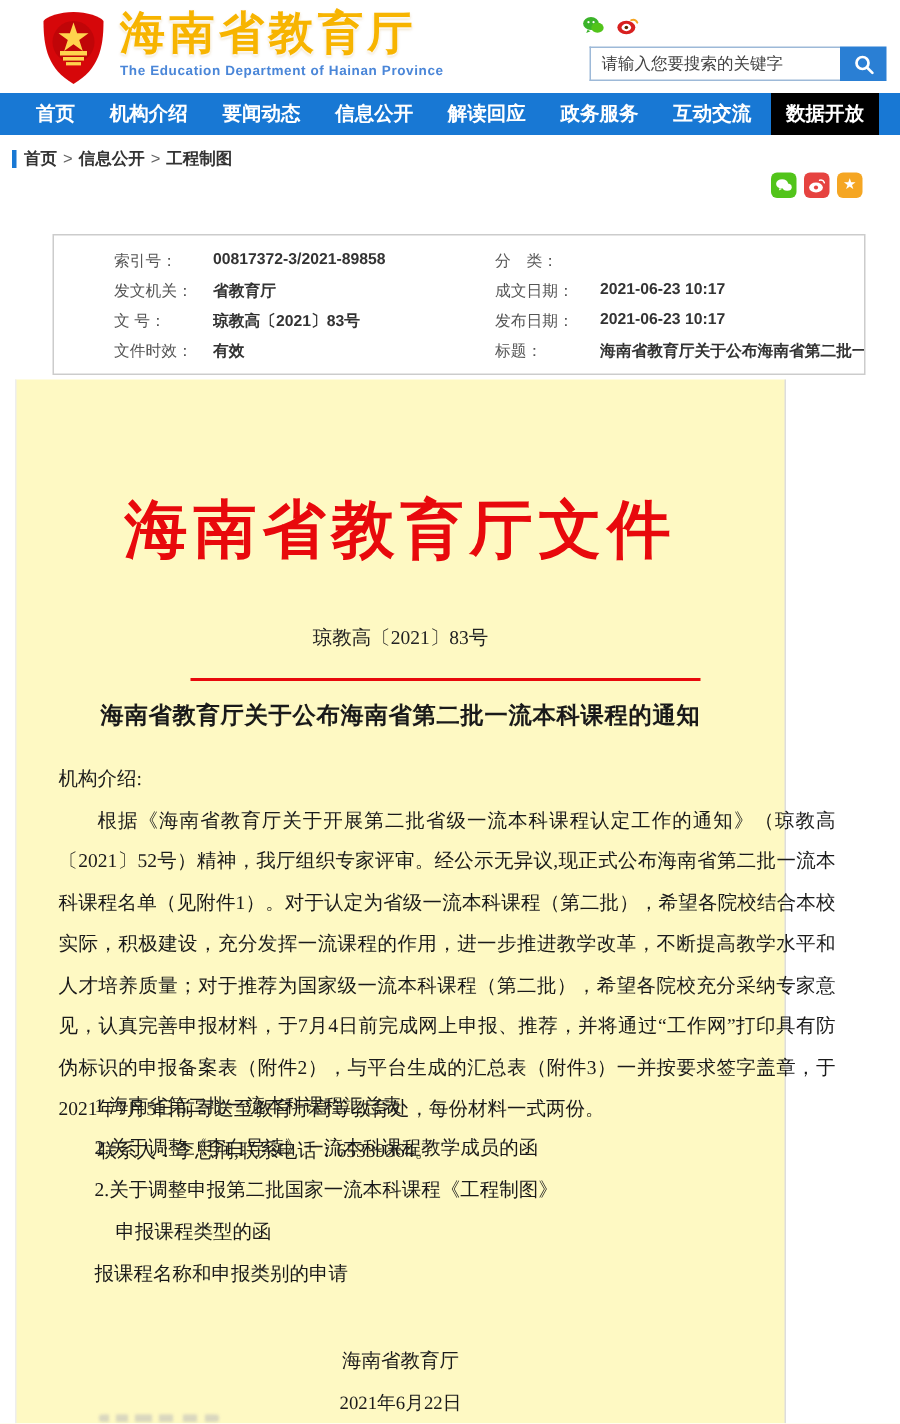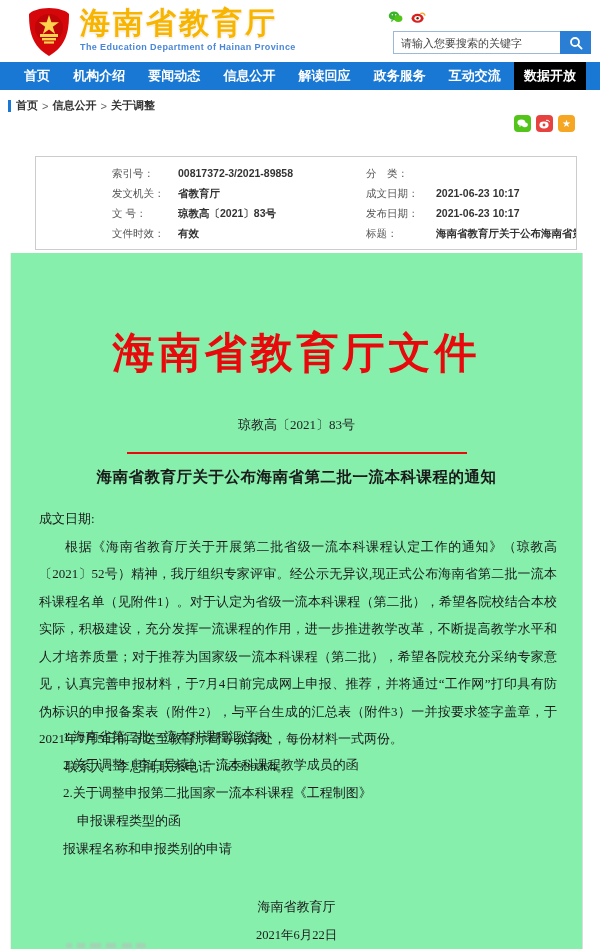--- a/index.html
+++ b/index.html
@@ -38,26 +38,26 @@
 
   
   .share-row { position:absolute; right:25px; top:115px; display:flex; gap:5px; }
   .share-icon { width:17px; height:17px; border-radius:4px; display:flex; align-items:center; justify-content:center; color:#fff; font-size:10px; }
   .share-wechat { background:#52c41a; }
   .share-weibo  { background:#e64340; }
   .share-qzone  { background:#f5a623; }
 
   
   .meta-table { position:absolute; left:35px; top:156px; width:542px; height:94px; border:1px solid #ccc; background:#fff; padding:10px 0 0 40px; }
-  .meta-grid { display:grid; grid-template-columns:66px 188px 70px 1fr; row-gap:6px; font-size:10.5px;margin-left:36px; }
+  .meta-grid { display:grid; grid-template-columns:66px 188px 70px 1fr; row-gap:6px; font-size:10.5px; }
   .meta-label { color:#555; white-space:pre; }
   .meta-value { color:#333; white-space:nowrap; overflow:hidden;font-weight:bold; }
 
   
-  .doc-panel { position:absolute; left:10px; top:253px; width:573px; height:696px; background:#86efac; border-left:1px solid #eee; border-right:1px solid #ddd; }
+  .doc-panel { position:absolute; left:10px; top:253px; width:514px; height:696px; background:#fef9c3; border-left:1px solid #eee; border-right:1px solid #ddd; }
   .doc-red-title { position:absolute; left:0; top:72px; width:100%; text-align:center; color:#e8090c; font-size:42px; font-weight:bold; letter-spacing:4px; font-family:"Liberation Serif","DejaVu Serif",serif; }
   .doc-number { position:absolute; left:0; top:163px; width:100%; text-align:center; font-size:13px; color:#222; font-family:"Liberation Serif","DejaVu Serif",serif; }
   .doc-red-line { position:absolute; left:116px; top:199px; width:340px; height:2px; background:#e8090c; }
   .doc-heading { position:absolute; left:0; top:214px; width:100%; text-align:center; font-size:15.5px; font-weight:bold; color:#1a1a1a; letter-spacing:.5px; }
 
   .doc-body { position:absolute; left:28px; top:252px; width:518px; font-size:13px; color:#1a1a1a; line-height:27.5px; text-align:justify; font-family:"Liberation Serif","DejaVu Serif",serif; }
   .salutation { text-indent:0; }
   .para { text-indent:2em; }
 
   .attachments { position:absolute; left:50px; top:470px; width:480px; font-size:13px; color:#1a1a1a; line-height:28px; font-family:"Liberation Serif","DejaVu Serif",serif; display:flex; }
@@ -131,21 +131,21 @@
     <a href="#">互动交流</a>
     <a href="#" class="active">数据开放</a>
   </nav>
 
   <div class="breadcrumb">
     <span class="crumb-bar"></span>
     <a href="#">首页</a>
     <span class="crumb-sep">&gt;</span>
     <a href="#">信息公开</a>
     <span class="crumb-sep">&gt;</span>
-    <a href="#">关于调整</a>
+    <a href="#">工程制图</a>
   </div>
 
   <div class="share-row">
     <span class="share-icon share-wechat">
       <svg width="11" height="9" viewBox="0 0 11 9">
         <ellipse cx="4.4" cy="3.6" rx="4" ry="3.1" fill="#fff"></ellipse>
         <ellipse cx="7.8" cy="5.8" rx="3" ry="2.4" fill="#fff"></ellipse>
         <path d="M2.8 6.4 L2.2 8 L4.2 7" fill="#fff"></path>
       </svg>
     </span>
@@ -183,21 +183,21 @@
     </div>
   </div>
 
   <div class="doc-panel">
     <div class="doc-red-title">海南省教育厅文件</div>
     <div class="doc-number">琼教高〔2021〕83号</div>
     <div class="doc-red-line"></div>
     <div class="doc-heading">海南省教育厅关于公布海南省第二批一流本科课程的通知</div>
 
     <div class="doc-body">
-      <p class="salutation">成文日期:</p>
+      <p class="salutation">机构介绍:</p>
       <p class="para">根据《海南省教育厅关于开展第二批省级一流本科课程认定工作的通知》（琼教高〔2021〕52号）精神，我厅组织专家评审。经公示无异议,现正式公布海南省第二批一流本科课程名单（见附件1）。对于认定为省级一流本科课程（第二批），希望各院校结合本校实际，积极建设，充分发挥一流课程的作用，进一步推进教学改革，不断提高教学水平和人才培养质量；对于推荐为国家级一流本科课程（第二批），希望各院校充分采纳专家意见，认真完善申报材料，于7月4日前完成网上申报、推荐，并将通过“工作网”打印具有防伪标识的申报备案表（附件2），与平台生成的汇总表（附件3）一并按要求签字盖章，于2021年7月5日前寄送至教育厅高等教育处，每份材料一式两份。</p>
       <p class="para">联系人：李思润,联系电话：65339364。</p>
     </div>
 
     <div class="attachments">
       <div class="att-list">
         <div class="att-item">
           <div>1.海南省第二批一流本科课程汇总表</div>
         </div>
         <div class="att-item">

